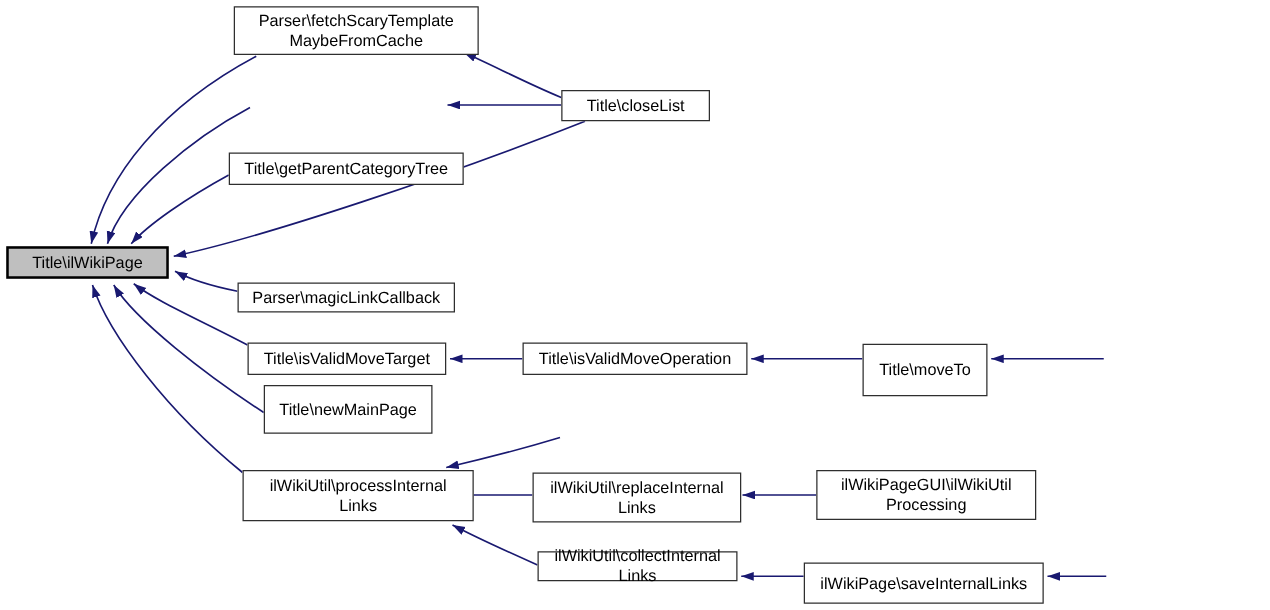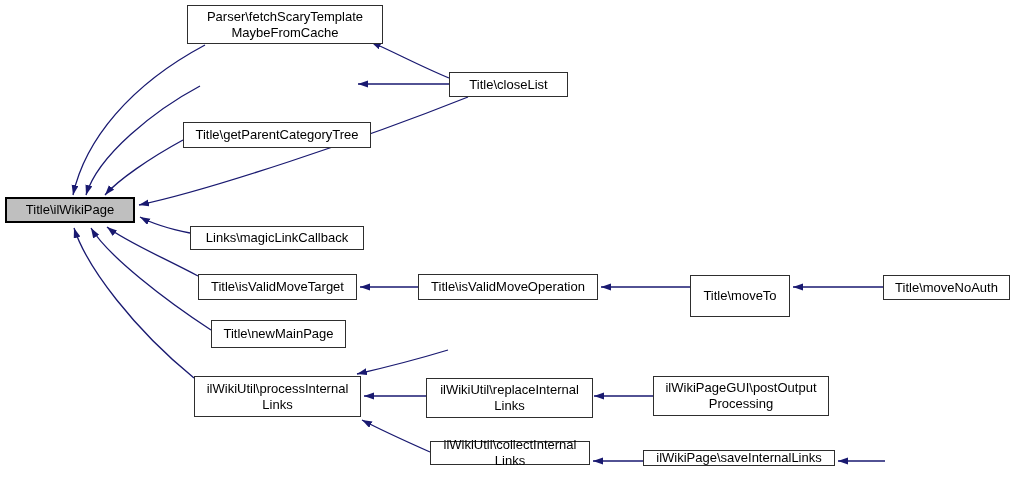--- a/index.html
+++ b/index.html
@@ -84,41 +84,40 @@
   <div class="node" style="left:187px; top:5px; width:196px; height:39px">Parser\fetchScaryTemplate
 MaybeFromCache</div>
 
 
   <div class="node" style="left:183px; top:122px; width:188px; height:26px">Title\getParentCategoryTree</div>
 
   <div class="node main" style="left:5px; top:197px; width:130px; height:26px">Title\ilWikiPage</div>
 
   <div class="node" style="left:449px; top:72px; width:119px; height:25px">Title\closeList</div>
 
-  <div class="node" style="left:190px; top:226px; width:174px; height:24px">Links\magicLinkCallback</div>
+  <div class="node" style="left:190px; top:226px; width:174px; height:24px">Parser\magicLinkCallback</div>
 
   <div class="node" style="left:198px; top:274px; width:159px; height:26px">Title\isValidMoveTarget</div>
 
   <div class="node" style="left:418px; top:274px; width:180px; height:26px">Title\isValidMoveOperation</div>
 
   <div class="node" style="left:690px; top:275px; width:100px; height:42px">Title\moveTo</div>
 
-  <div class="node" style="left:883px; top:275px; width:127px; height:25px">Title\moveNoAuth</div>
 
-  <div class="node" style="left:211px; top:320px; width:135px; height:28px">Title\newMainPage</div>
+  <div class="node" style="left:211px; top:308px; width:135px; height:39px">Title\newMainPage</div>
 
 
-  <div class="node" style="left:194px; top:376px; width:167px; height:41px">ilWikiUtil\processInternal
+  <div class="node" style="left:194px; top:376px; width:185px; height:41px">ilWikiUtil\processInternal
 Links</div>
 
   <div class="node" style="left:426px; top:378px; width:167px; height:40px">ilWikiUtil\replaceInternal
 Links</div>
 
-  <div class="node" style="left:653px; top:376px; width:176px; height:40px">ilWikiPageGUI\postOutput
+  <div class="node" style="left:653px; top:376px; width:176px; height:40px">ilWikiPageGUI\ilWikiUtil
 Processing</div>
 
   <div class="node" style="left:430px; top:441px; width:160px; height:24px">ilWikiUtil\collectInternal
 Links</div>
 
-  <div class="node" style="left:643px; top:450px; width:192px; height:16px">ilWikiPage\saveInternalLinks</div>
+  <div class="node" style="left:643px; top:450px; width:192px; height:33px">ilWikiPage\saveInternalLinks</div>
 
 
 </div>
 
 </body></html>

